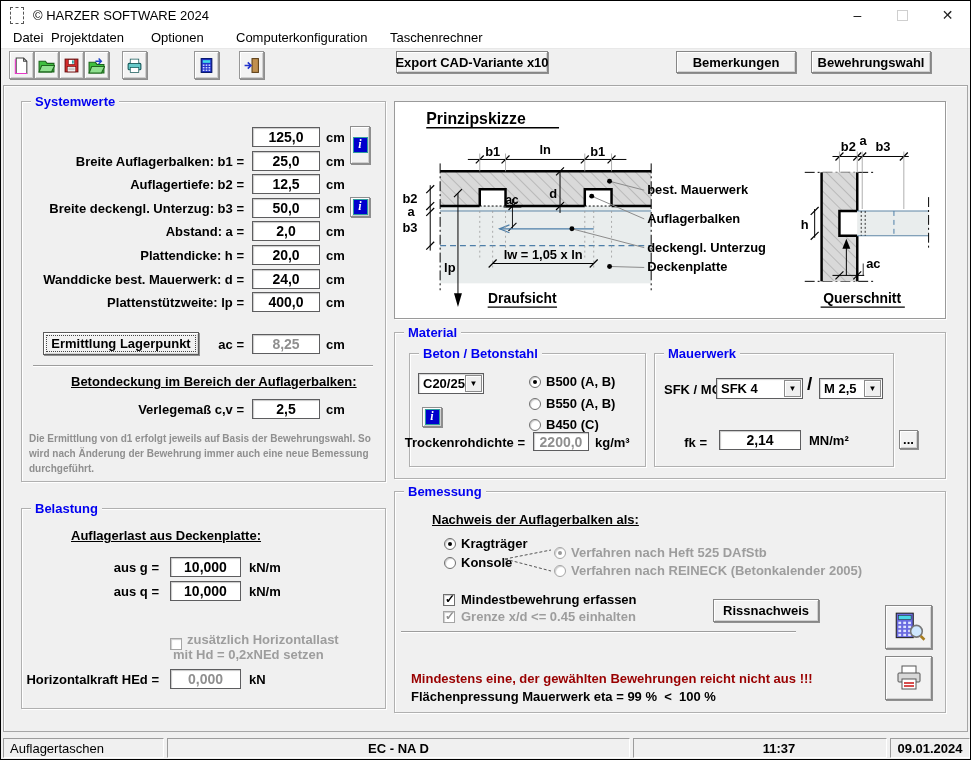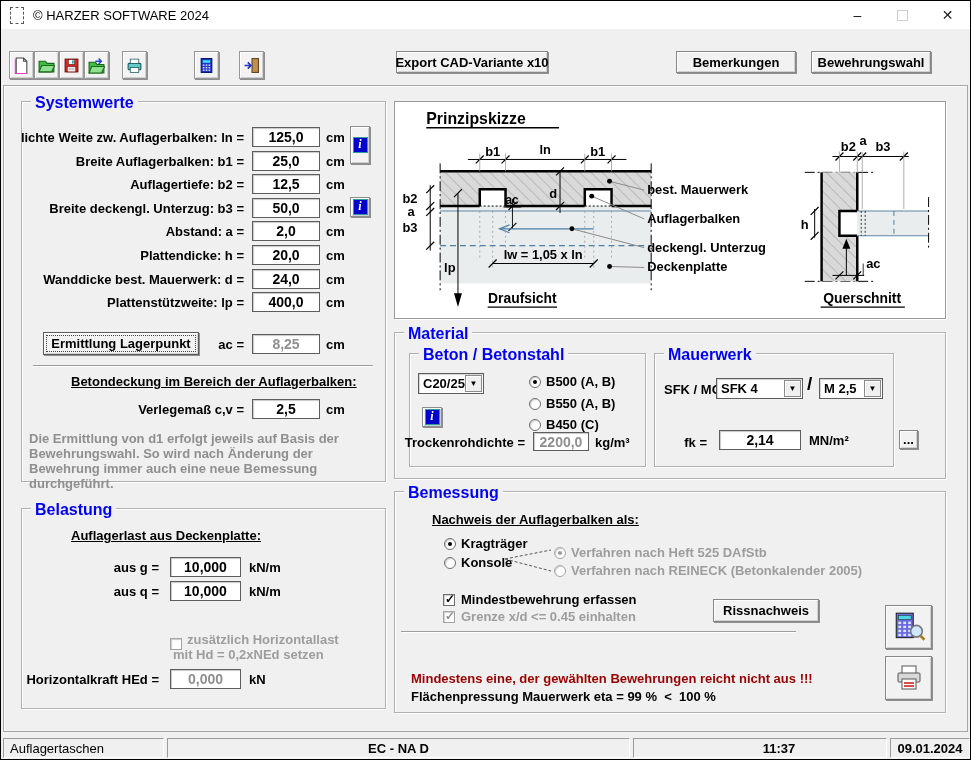--- a/index.html
+++ b/index.html
@@ -26,21 +26,21 @@
     box-shadow:inset 1px 1px 0 #ffffff,inset -1px -1px 0 #d2d2d2,1px 1px 0 #909090;
     font-weight:bold;font-size:13px;color:#000;display:flex;align-items:center;justify-content:center;
     box-sizing:border-box;white-space:nowrap;}
   #export-btn{left:395px;top:50px;width:152px;height:22px;}
   #bemerkungen-btn{left:675px;top:50px;width:120px;height:22px;}
   #bewehrung-btn{left:810px;top:50px;width:120px;height:22px;}
   .main-frame{position:absolute;left:2px;top:84px;width:965px;height:647px;border:1px solid #a6a6a6;
     box-shadow:inset 1px 1px 0 #fcfcfc;box-sizing:border-box;}
   
   .groupbox{position:absolute;border:1px solid #b0b0b0;box-shadow:1px 1px 0 #fff,inset 1px 1px 0 #fff;box-sizing:border-box;}
-  .gb-title{position:absolute;top:-8px;left:9px;background:#f0f0f0;padding:0 4px;font-size:16px;font-weight:bold;color:#0000f0;white-space:nowrap;}
+  .gb-title{position:absolute;top:-8px;left:9px;background:#f0f0f0;padding:0 4px;font-size:13px;font-weight:bold;color:#0000f0;white-space:nowrap;}
   #gb-system{left:20px;top:100px;width:365px;height:381px;}
   #gb-belastung{left:20px;top:507px;width:365px;height:201px;}
   #gb-material{left:393px;top:331px;width:552px;height:147px;}
   #gb-beton{left:408px;top:352px;width:237px;height:114px;}
   #gb-mauerwerk{left:653px;top:352px;width:240px;height:114px;}
   #gb-bemessung{left:393px;top:490px;width:552px;height:222px;}
   
   .lbl{position:absolute;font-size:13px;font-weight:bold;color:#000;white-space:nowrap;}
   .lbl.gray{color:#9d9d9d;}
   .lbl.ul{text-decoration:underline;padding-left:28px;}
@@ -64,21 +64,21 @@
     display:flex;align-items:center;justify-content:center;box-sizing:border-box;}
   #ibtn-tall{left:349px;top:125px;width:20px;height:38px;}
   #ibtn-b3{left:349px;top:196px;width:20px;height:20px;}
   #ibtn-beton{left:421px;top:406px;width:20px;height:20px;}
   .i-badge{width:13px;height:14px;background:#0000cd;border:1px solid #2e9c9c;color:#fff;
     font-family:"Liberation Serif",serif;font-style:italic;font-weight:bold;font-size:12px;line-height:13px;text-align:center;}
   #lagerpunkt-btn{left:42px;top:331px;width:156px;height:23px;border:1px solid #5a5a5a;outline:1px dotted #444;outline-offset:-4px;}
   .sep{position:absolute;border-top:1px solid #9d9d9d;border-bottom:1px solid #fff;height:0;}
   #sep-sys{left:32px;top:364px;width:340px;}
   #sep-bem{left:400px;top:630px;width:395px;}
-  #sys-note{left:28px;top:430px;width:352px;font-size:13px;font-weight:bold;color:#8f8f8f;line-height:15px;white-space:normal;}
+  #sys-note{left:28px;top:430px;width:352px;font-size:10px;font-weight:bold;color:#8f8f8f;line-height:15px;white-space:normal;}
   
   .combo{position:absolute;background:#fff;border:1px solid #5d5d5f;box-shadow:inset 1px 1px 1px rgba(0,0,0,.18);box-sizing:border-box;}
   .combo-text{position:absolute;left:4px;top:2px;font-size:13px;font-weight:bold;white-space:nowrap;}
   .combo-arrow{position:absolute;right:1px;top:1px;bottom:1px;width:17px;background:#efefef;border:1px solid #8b8b8b;
     box-shadow:inset 1px 1px 0 #fff;display:flex;align-items:center;justify-content:center;font-size:8px;color:#000;box-sizing:border-box;}
   #combo-beton{left:417px;top:372px;width:66px;height:21px;}
   #combo-sfk{left:715px;top:377px;width:87px;height:21px;}
   #combo-mg{left:818px;top:377px;width:64px;height:21px;}
   
   .radio{position:absolute;width:12px;height:12px;border-radius:50%;background:#fff;border:1px solid #6f6f6f;
@@ -156,20 +156,27 @@
         <span>–</span>
       </div>
     <div class="win-btn">
         <span class="maximize-glyph"></span>
       </div>
     <div class="win-btn">
         <span>✕</span>
       </div>
   </div>
 
+  <div class="menubar">
+    <span class="menu-item m1">Datei</span>
+    <span class="menu-item m2">Projektdaten</span>
+    <span class="menu-item m3">Optionen</span>
+    <span class="menu-item m4">Computerkonfiguration</span>
+    <span class="menu-item m5">Taschenrechner</span>
+  </div>
 
   <div class="tbtn t1">
     <svg width="17" height="17" viewBox="0 0 16 16">
       <path d="M3 1h7l3 3v12H3z" fill="#fff" stroke="#444"></path>
         <path d="M10 1v3h3" fill="none" stroke="#444"></path>
       <path d="M2.2 2v13.6h11" fill="none" stroke="#e838c8"></path>
     </svg>
   </div>
   <div class="tbtn t2">
     <svg width="17" height="17" viewBox="0 0 16 16">
@@ -226,21 +233,20 @@
   </div>
   <div class="push-btn" id="export-btn">Export CAD-Variante x10</div>
   <div class="push-btn" id="bemerkungen-btn">Bemerkungen</div>
   <div class="push-btn" id="bewehrung-btn">Bewehrungswahl</div>
 
   <div class="main-frame"></div>
 
   <div class="groupbox" id="gb-system">
     <span class="gb-title">Systemwerte</span>
   </div>
-  <div class="lbl sys-lbl sys-l0">lichte Weite zw. Auflagerbalken: ln =</div>
   <div class="field sys-field sys-f0">125,0</div>
   <div class="unit sys-unit sys-u0">cm</div>
   <div class="lbl sys-lbl sys-l1">Breite Auflagerbalken: b1 =</div>
   <div class="field sys-field sys-f1">25,0</div>
   <div class="unit sys-unit sys-u1">cm</div>
   <div class="lbl sys-lbl sys-l2">Auflagertiefe: b2 =</div>
   <div class="field sys-field sys-f2">12,5</div>
   <div class="unit sys-unit sys-u2">cm</div>
   <div class="lbl sys-lbl sys-l3">Breite deckengl. Unterzug: b3 =</div>
   <div class="field sys-field sys-f3">50,0</div>

